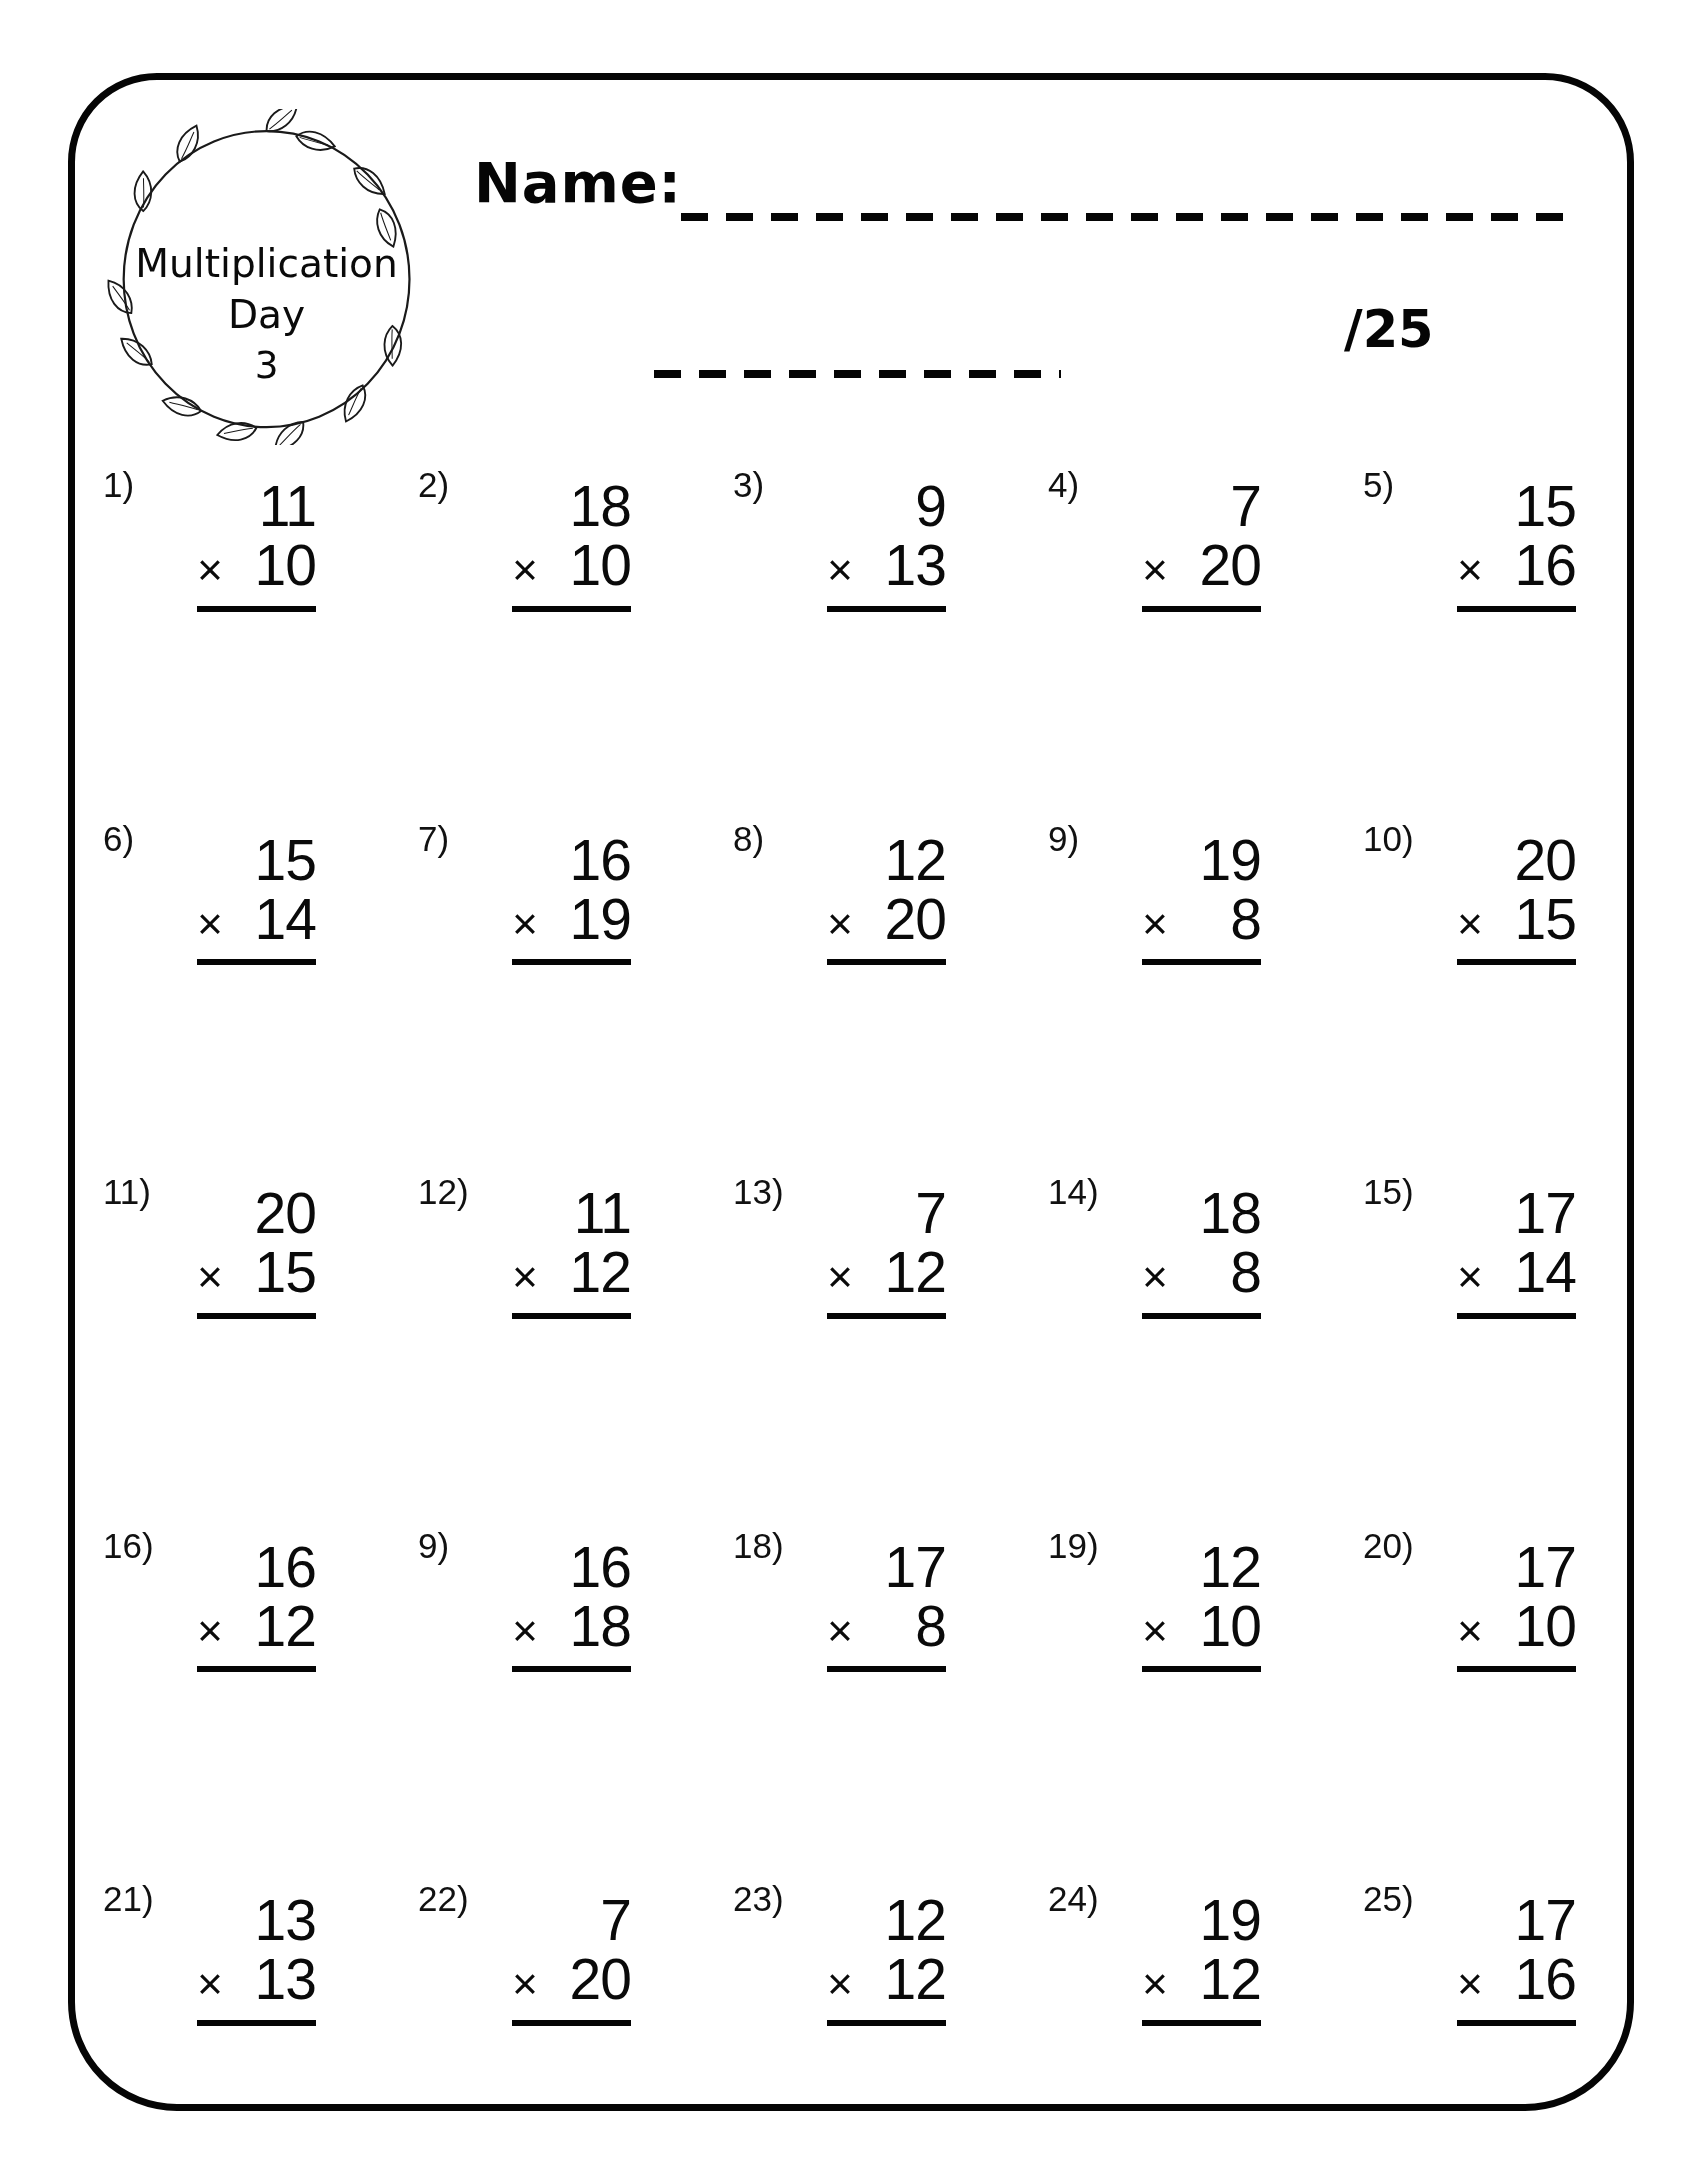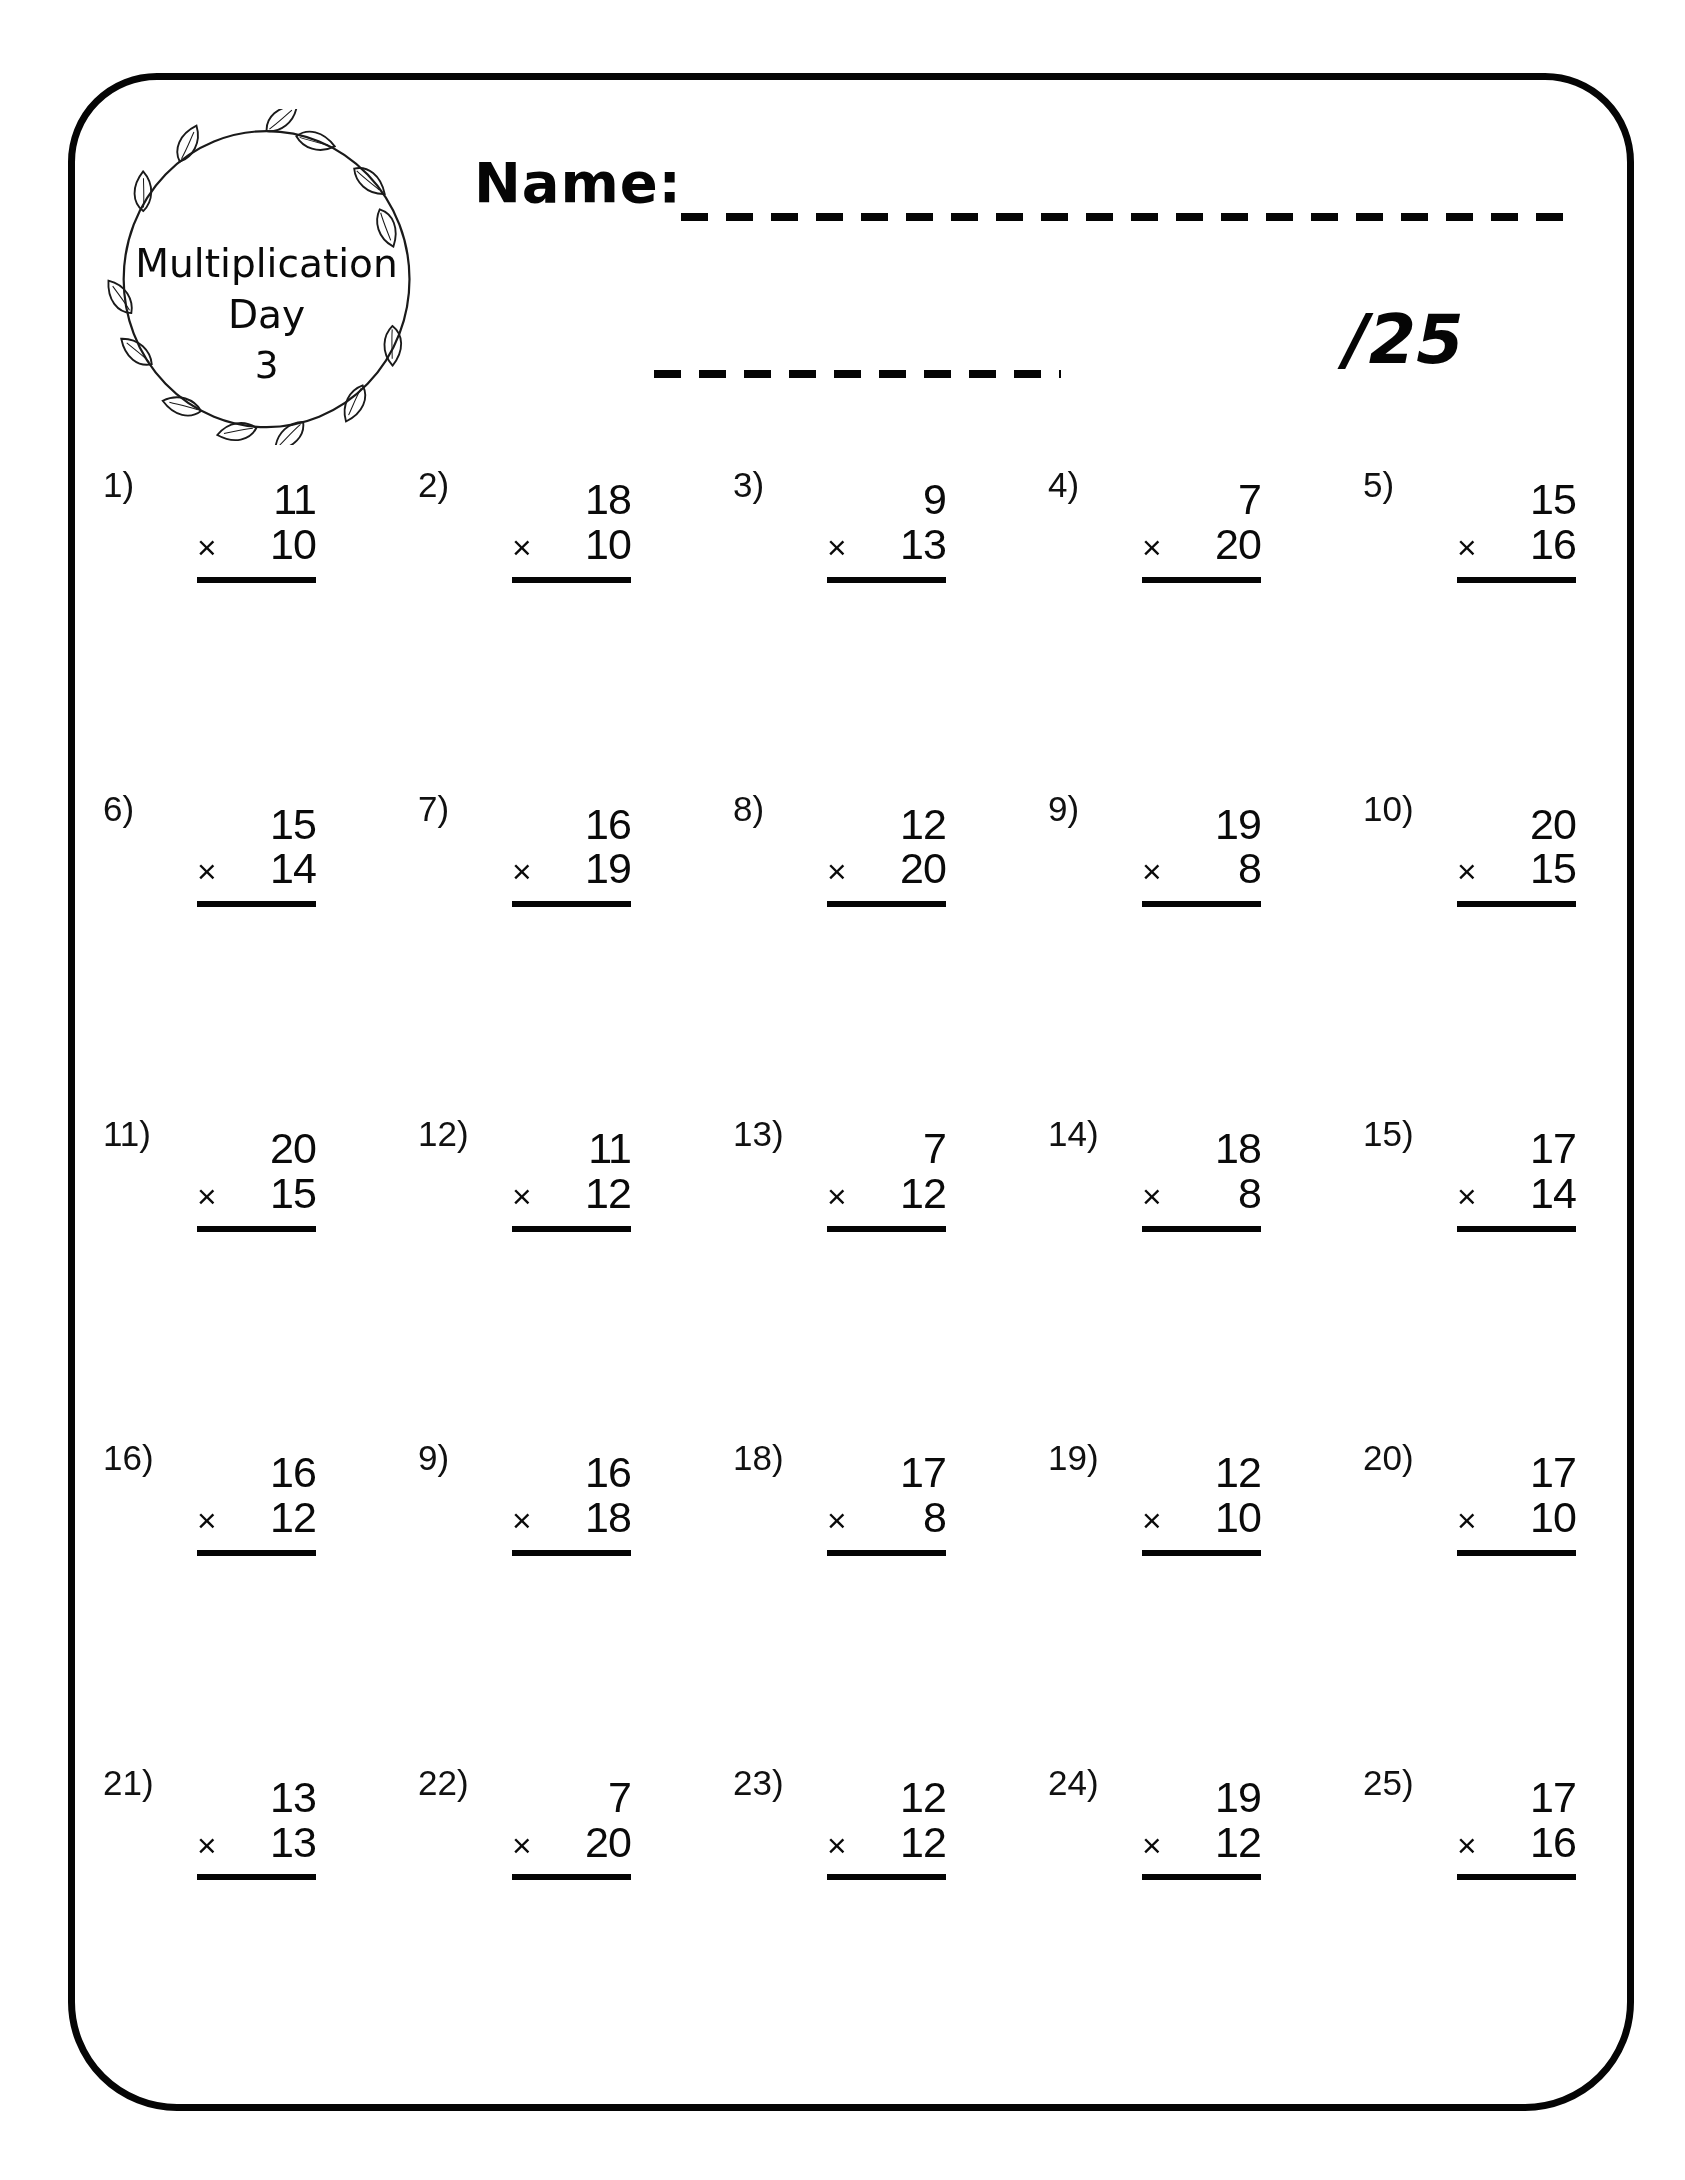--- a/index.html
+++ b/index.html
@@ -33,21 +33,21 @@
     font-weight:bold;
     letter-spacing:0.9px;
     color:#050505;
     white-space:nowrap;
   }
   .name-label{left:474px;top:150px;font-size:56px;}
   .time-label{left:474px;top:308px;font-size:66px;}
   .score-label{left:1093px;top:308px;font-size:66px;}
   .score-value{
     position:absolute;left:1344px;top:300px;
-    font-size:68px;font-weight:bold;font-style:italic;
+    font-size:51px;font-weight:bold;
     color:#050505;white-space:nowrap;
   }
   .dash-line{
     position:absolute;height:7.7px;
     background:repeating-linear-gradient(90deg,#050505 0 27px,transparent 27px 45px);
   }
   .name-line{left:681px;top:213px;width:888px;}
   .time-line{left:654px;top:370px;width:407px;}
   
   .problems{
@@ -60,21 +60,21 @@
   .cell{display:flex;align-items:flex-start;}
   .p-num{
     font-size:35px;line-height:1;
     font-family:"Liberation Sans",sans-serif;
     color:#111;
   }
   .p-body{
     margin-left:auto;
     width:119px;
     margin-top:10.2px;
-    font-size:43px;line-height:1.04;
+    font-size:57px;line-height:1.04;
     font-family:"Liberation Sans",sans-serif;
     color:#0a0a0a;
     letter-spacing:-0.9px;
   }
   .p-top{text-align:right;}
   .p-row2{
     display:flex;justify-content:space-between;align-items:baseline;
     border-bottom:6.8px solid #050505;
     padding-bottom:10.2px;
   }

